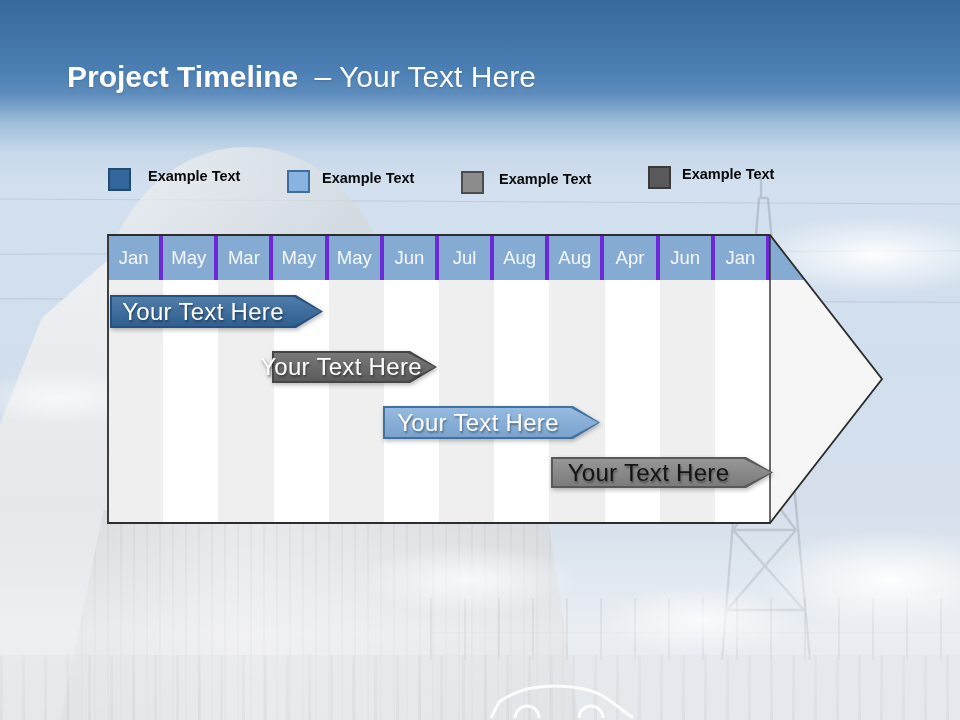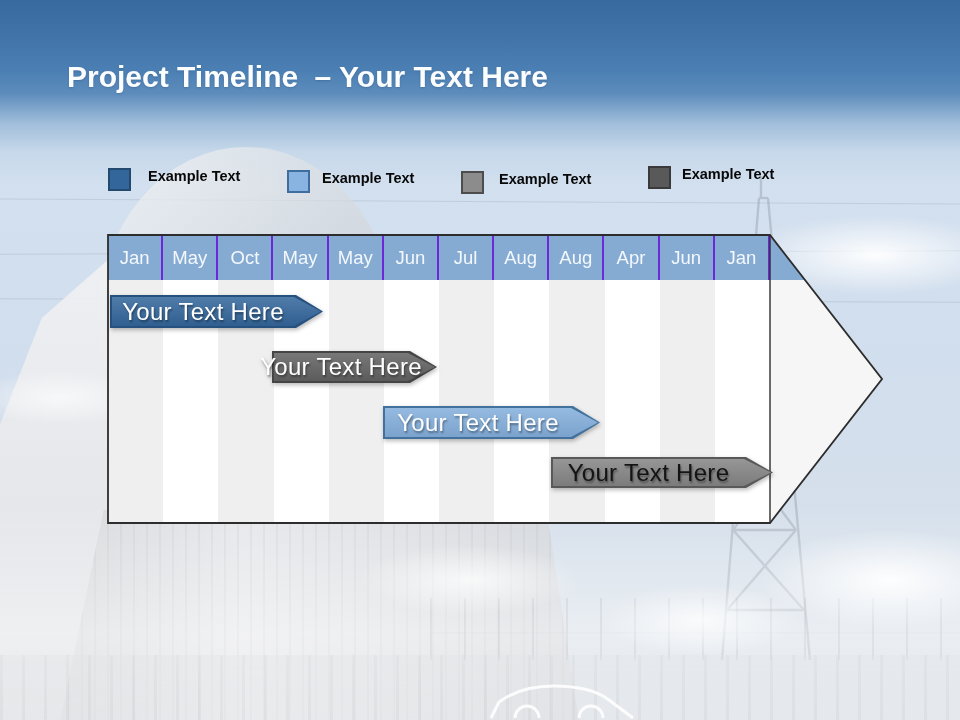--- a/index.html
+++ b/index.html
@@ -57,39 +57,39 @@
   .cl3{left:360px;top:545px;width:220px;height:70px;opacity:.8;}
   .cl4{left:-30px;top:370px;width:180px;height:55px;opacity:.7;}
   .cl5{left:600px;top:585px;width:200px;height:70px;opacity:.8;}
   .pylon-svg{position:absolute;left:700px;top:170px;opacity:.42;}
   .car-svg{position:absolute;left:487px;top:678px;opacity:.9;}
   .wash{position:absolute;inset:0;background:linear-gradient(180deg, rgba(255,255,255,0) 70%, rgba(255,255,255,0.45) 88%, rgba(255,255,255,0.25) 100%);}
   
   .title{position:absolute;left:67px;top:60px;color:#FCFDFE;font-size:30px;white-space:nowrap;
          text-shadow:0 1px 2px rgba(30,60,90,0.25);}
   .title .bold{font-weight:bold;}
-  .title .light{font-weight:700;margin-left:8px;}
+  .title .light{font-weight:400;margin-left:8px;}
   
   .legend-item{position:absolute;display:flex;}
   .legend-swatch{width:23px;height:23px;border:2px solid #333;box-sizing:border-box;flex:0 0 auto;}
   .legend-label{font-weight:bold;font-size:14.5px;color:#080808;white-space:nowrap;}
   .li1{left:108px;top:168px;} .li1 .legend-label{margin-left:17px;}
   .li2{left:287px;top:170px;} .li2 .legend-label{margin-left:12px;}
   .li3{left:461px;top:171px;} .li3 .legend-label{margin-left:15px;}
   .li4{left:648px;top:166px;} .li4 .legend-label{margin-left:11px;}
   
   .gantt-body{
     position:absolute;left:108px;top:235px;width:774px;height:287px;
     clip-path:polygon(0 0, 662px 0, 774px 143.5px, 662px 287px, 0 287px);
     background:#F6F6F7;
     filter:drop-shadow(0 3px 3px rgba(40,45,55,0.3));
   }
   .month-row{position:absolute;left:0;top:0;width:774px;height:45px;display:flex;}
   .month-cell{
-    flex:0 0 55.1667px;box-sizing:border-box;border-right:2px solid #6d28d9;
+    flex:0 0 55.1667px;box-sizing:border-box;border-right:4px solid #6d28d9;
     background:#85ABD3;display:flex;align-items:center;justify-content:center;
     color:#F4F8FC;font-size:18.5px;
   }
   .month-filler{flex:1;background:#85ABD3;}
   .stripe-row{position:absolute;left:0;top:45px;width:662px;bottom:0;display:flex;}
   .stripe{flex:1;}
   .stripe:nth-child(odd){background:#EFEFF0;}
   .stripe:nth-child(even){background:#FFFFFF;}
   .gantt-outline{position:absolute;left:107px;top:234px;pointer-events:none;}
   
@@ -181,21 +181,21 @@
   </div>
   <div class="legend-item li4">
     <div class="legend-swatch" style="background-color: rgb(89, 89, 89); border-color: rgb(58, 58, 58);"></div>
     <div class="legend-label">Example Text</div>
   </div>
 
   <div class="gantt-body">
     <div class="month-row">
       <div class="month-cell">Jan</div>
       <div class="month-cell">May</div>
-      <div class="month-cell">Oct</div>
+      <div class="month-cell">Mar</div>
       <div class="month-cell">May</div>
       <div class="month-cell">May</div>
       <div class="month-cell">Jun</div>
       <div class="month-cell">Jul</div>
       <div class="month-cell">Aug</div>
       <div class="month-cell">Aug</div>
       <div class="month-cell">Apr</div>
       <div class="month-cell">Jun</div>
       <div class="month-cell">Jan</div>
       <div class="month-filler"></div>

